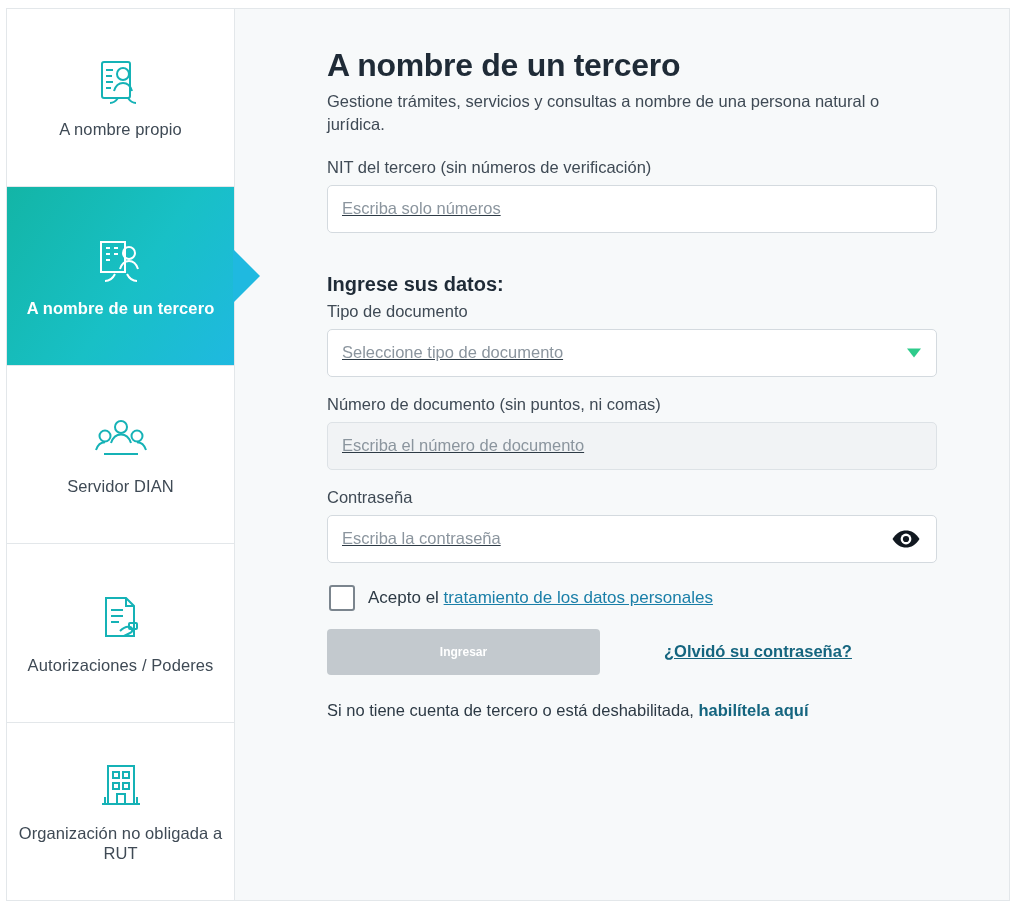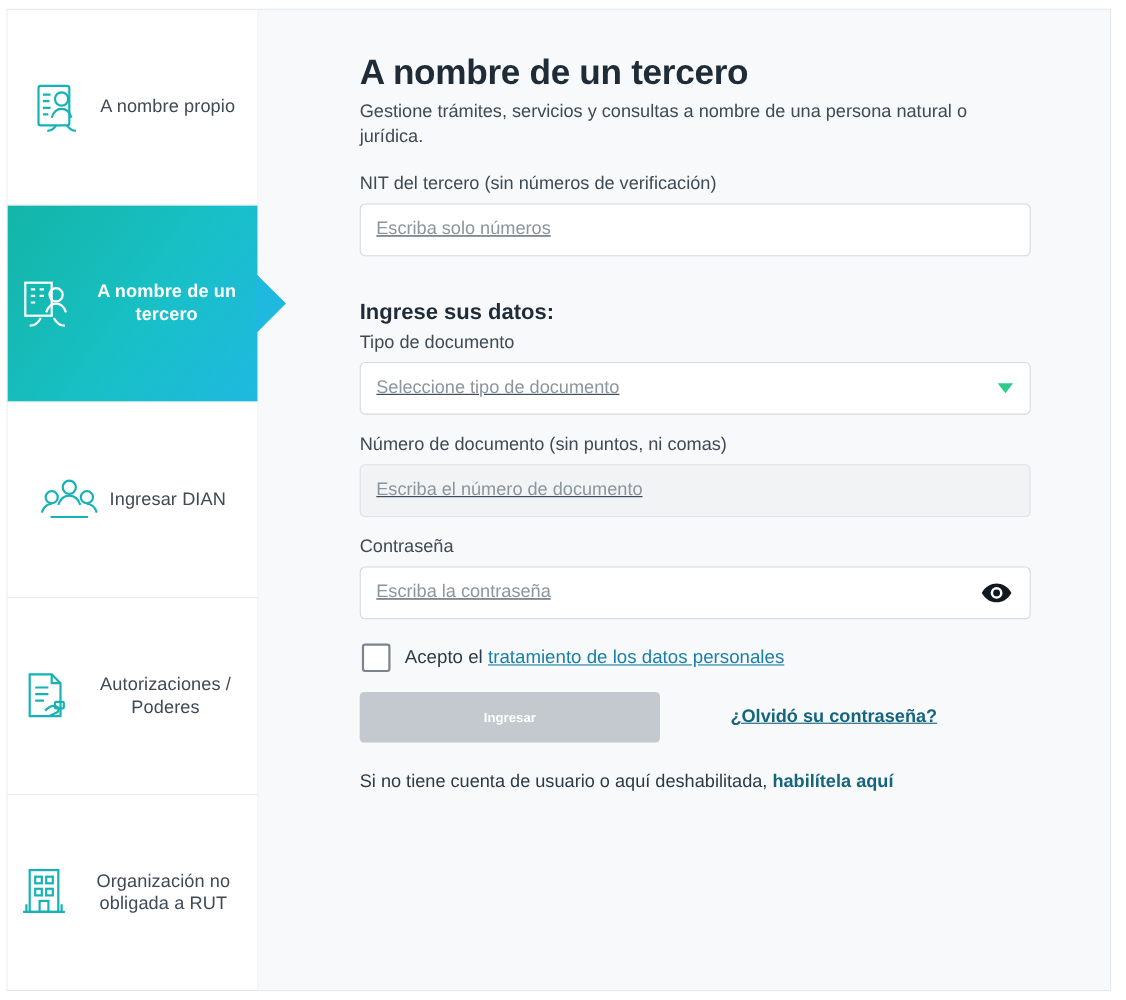--- a/index.html
+++ b/index.html
@@ -44,21 +44,21 @@
     box-sizing: border-box;
     display: flex;
     flex-direction: column;
   }
 
   .side-item {
     position: relative;
     flex: 1 1 0;
     border-bottom: 1px solid #e3e7ea;
     display: flex;
-    flex-direction: row;
+    flex-direction: column;
     align-items: center;
     justify-content: center;
     gap: 10px;
     cursor: pointer;
     box-sizing: border-box;
     padding: 6px 10px;
     background: #ffffff;
   }
   .side-item:last-child { border-bottom: none; }
 
@@ -300,21 +300,21 @@
           <svg width="54" height="46" viewBox="0 0 54 46" fill="none" stroke="#15b2b6" stroke-width="2">
             <circle cx="27" cy="11" r="6"></circle>
             <path d="M17 27c1.8-5.5 5.6-8.5 10-8.5s8.2 3 10 8.5"></path>
             <circle cx="11" cy="20" r="5.5"></circle>
             <path d="M2 34c1.6-5 4.9-7.8 9-7.8"></path>
             <circle cx="43" cy="20" r="5.5"></circle>
             <path d="M52 34c-1.6-5-4.9-7.8-9-7.8"></path>
             <path d="M10 38h34"></path>
           </svg>
         </span>
-        <span class="side-label">Ingresar DIAN</span>
+        <span class="side-label">Servidor DIAN</span>
       </div>
 
       <div class="side-item">
         <span class="side-icon">
           <svg width="50" height="50" viewBox="0 0 50 50" fill="none" stroke="#15b2b6" stroke-width="2">
             <path d="M10 5h20l8 8v30H10z"></path>
             <path d="M30 5v8h8"></path>
             <line x1="15" y1="17" x2="27" y2="17"></line>
             <line x1="15" y1="23" x2="27" y2="23"></line>
             <line x1="15" y1="29" x2="23" y2="29"></line>
@@ -381,18 +381,18 @@
           <span>Acepto el </span><a class="link">tratamiento de los datos personales</a>
         </span>
       </div>
 
       <div class="actions">
         <button class="btn-primary">Ingresar</button>
         <a class="forgot">¿Olvidó su contraseña?</a>
       </div>
 
       <div class="footnote">
-        <span>Si no tiene cuenta de usuario o aquí deshabilitada, </span><a class="link-dark">habilítela aquí</a>
+        <span>Si no tiene cuenta de tercero o está deshabilitada, </span><a class="link-dark">habilítela aquí</a>
       </div>
 
     </div>
   </div>
 </div>
 
 </body></html>

